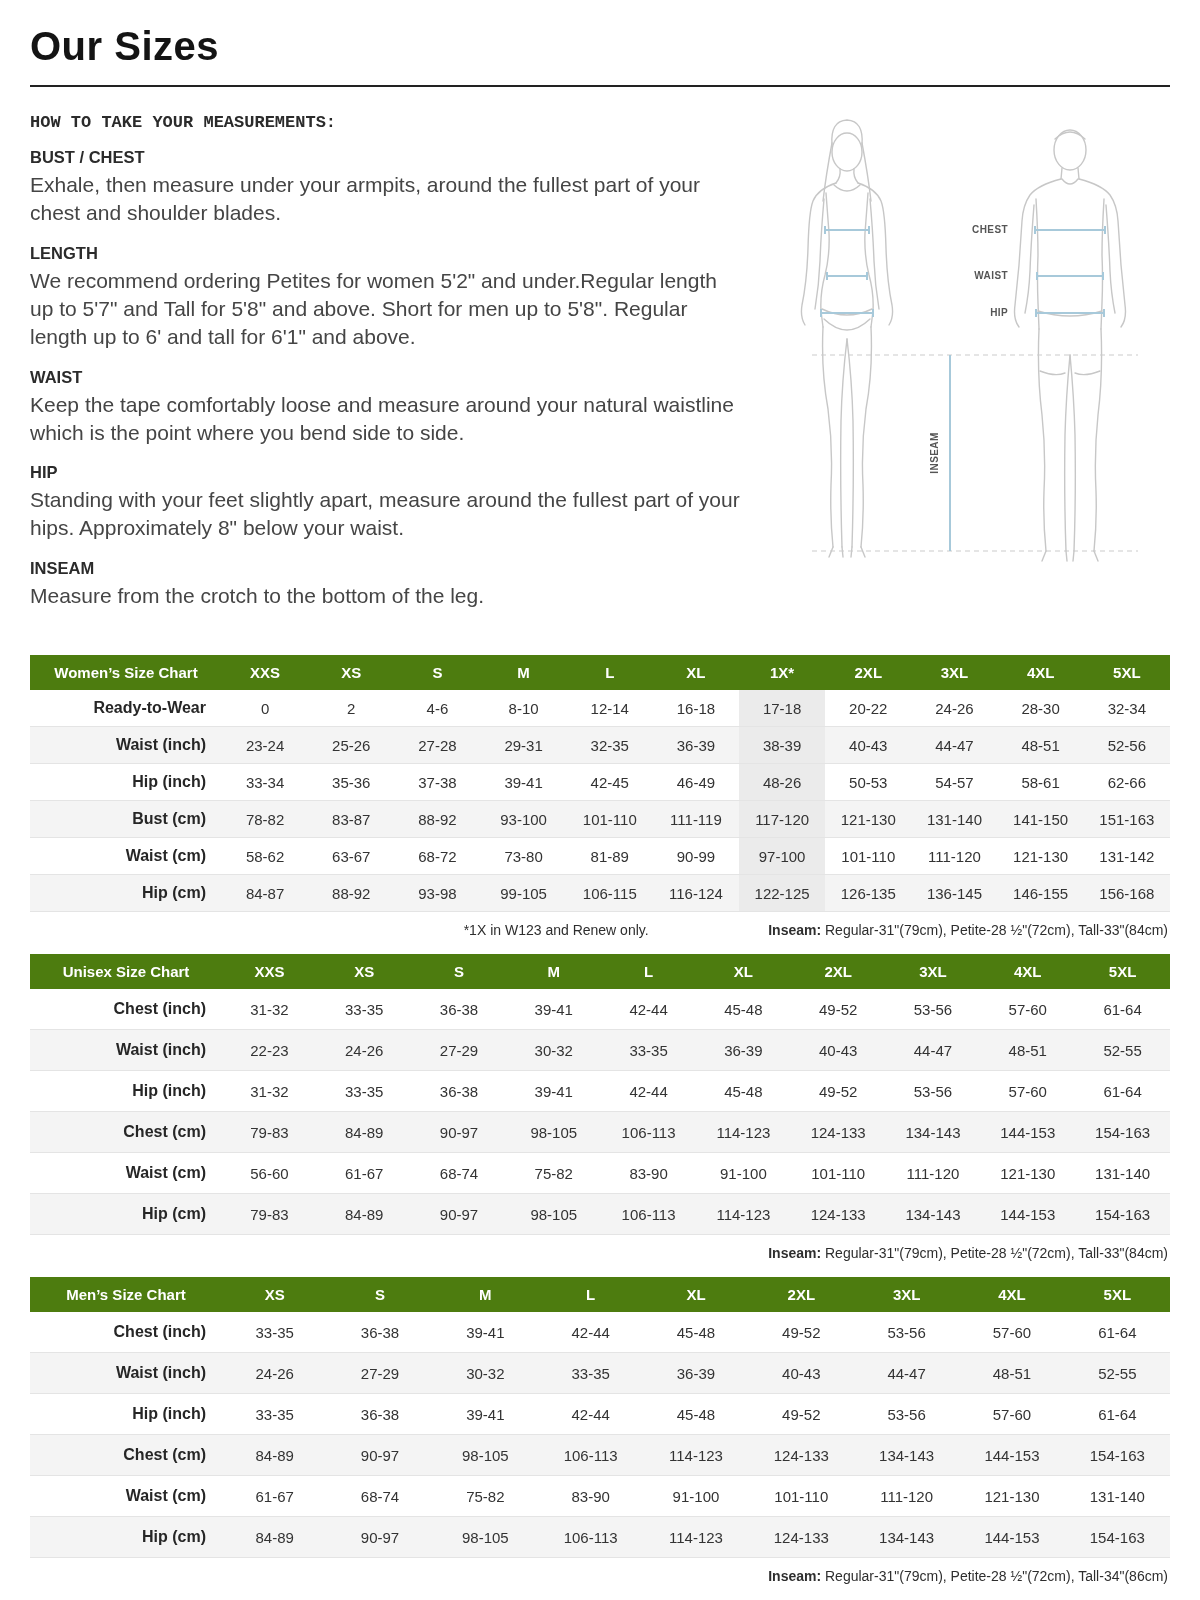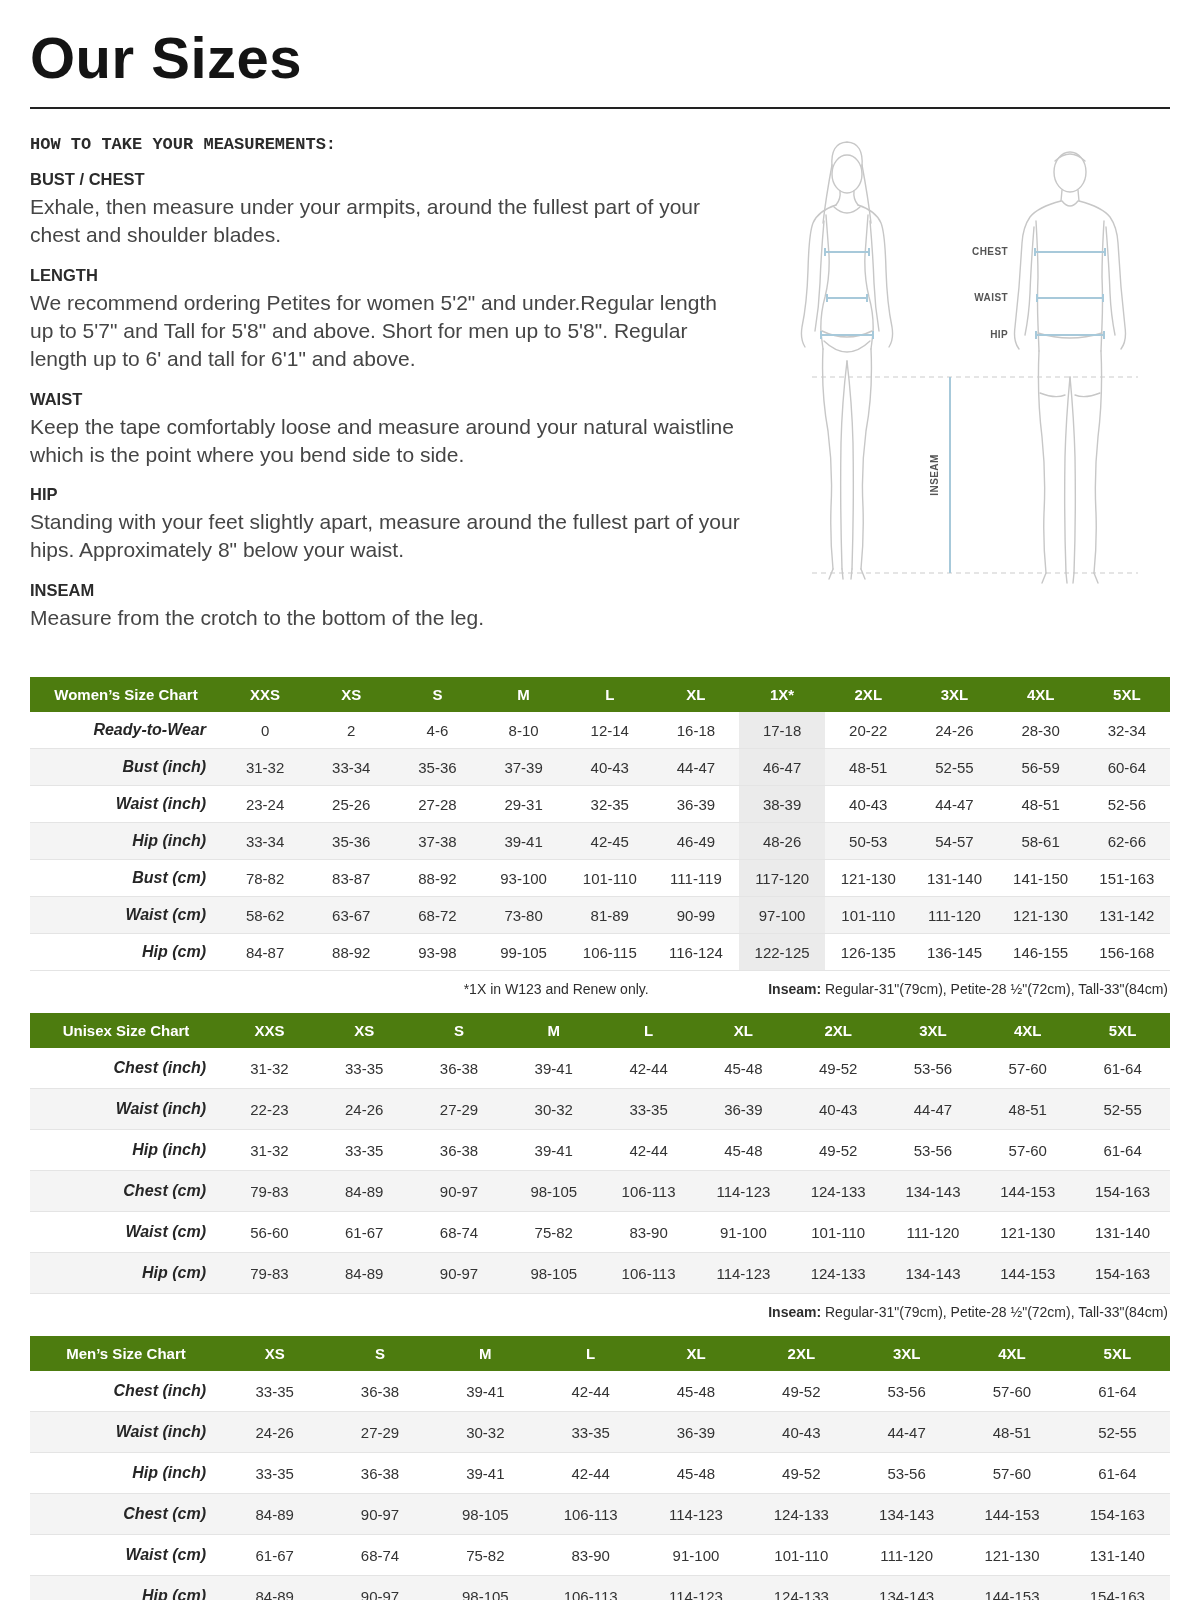--- a/index.html
+++ b/index.html
@@ -5,21 +5,21 @@
 <style>
   * { margin:0; padding:0; box-sizing:border-box; }
   html,body { background:#fff; }
   body {
     width:1200px; height:1600px;
     font-family:"Liberation Sans", sans-serif;
     color:#3c3c3c;
   }
   .page { padding:24px 30px 20px; }
 
-  h1.title { font-size:58px; font-weight:800; color:#141414; letter-spacing:.5px; }
+  h1.title { font-size:40px; font-weight:800; color:#141414; letter-spacing:.5px; }
   .rule { border-top:2px solid #222; margin:16px 0 26px; }
 
   .top { display:flex; }
   .copy { width:720px; padding-right:10px; }
   .copy h2 { font-size:17px; font-weight:700; color:#2b2b2b; margin-bottom:16px;font-family:Liberation Mono, monospace; }
   .ms { margin-bottom:17px; }
   .ms h3 { font-size:16.5px; font-weight:700; color:#2b2b2b; margin-bottom:4px; }
   .ms p { font-size:21px; line-height:1.33; color:#454545; }
 
   .figure { flex:1; display:flex; justify-content:flex-end;text-align:right; }
@@ -31,21 +31,21 @@
   .charts { margin-top:28px; }
   .chart-block + .chart-block { margin-top:14px; }
 
   table { width:100%; border-collapse:collapse; table-layout:fixed; }
   .col-label { width:192px; }
   thead th {
     background:#4d7c0f; color:#fff; font-weight:700; font-size:15px;
     padding:9px 2px; text-align:center;
   }
   tbody th.rowlabel {
-    text-align:right; padding-right:16px; font-size:16px; color:#262626; font-weight:700;font-style:italic;
+    text-align:right; padding-right:16px; font-size:16px; color:#262626; font-weight:700;
   }
   tbody td { text-align:center; font-size:15px; color:#333; }
   tbody td, tbody th.rowlabel { padding-top:9px; padding-bottom:9px; border-bottom:1px solid #e4e4e4; }
   .t-roomy tbody td, .t-roomy tbody th.rowlabel { padding-top:11px; padding-bottom:11px; }
   tbody tr:nth-child(even) { background:#f4f4f4; }
   tbody td.hl { background:#ebebeb; }
 
   .footnote { display:flex; align-items:baseline; font-size:14px; color:#2e2e2e; margin:10px 2px 2px; min-height:18px; }
   .footnote .note { margin-left:38%; }
   .footnote .inseam-note { margin-left:auto; }
@@ -201,34 +201,20 @@
                 <td>8-10</td>
                 <td>12-14</td>
                 <td>16-18</td>
                 <td class="hl">17-18</td>
                 <td>20-22</td>
                 <td>24-26</td>
                 <td>28-30</td>
                 <td>32-34</td>
               </tr>
               <tr>
-                <th class="rowlabel" scope="row">Bust (inch)</th>
-                <td>31-32</td>
-                <td>33-34</td>
-                <td>35-36</td>
-                <td>37-39</td>
-                <td>40-43</td>
-                <td>44-47</td>
-                <td class="hl">46-47</td>
-                <td>48-51</td>
-                <td>52-55</td>
-                <td>56-59</td>
-                <td>60-64</td>
-              </tr>
-              <tr>
                 <th class="rowlabel" scope="row">Waist (inch)</th>
                 <td>23-24</td>
                 <td>25-26</td>
                 <td>27-28</td>
                 <td>29-31</td>
                 <td>32-35</td>
                 <td>36-39</td>
                 <td class="hl">38-39</td>
                 <td>40-43</td>
                 <td>44-47</td>

